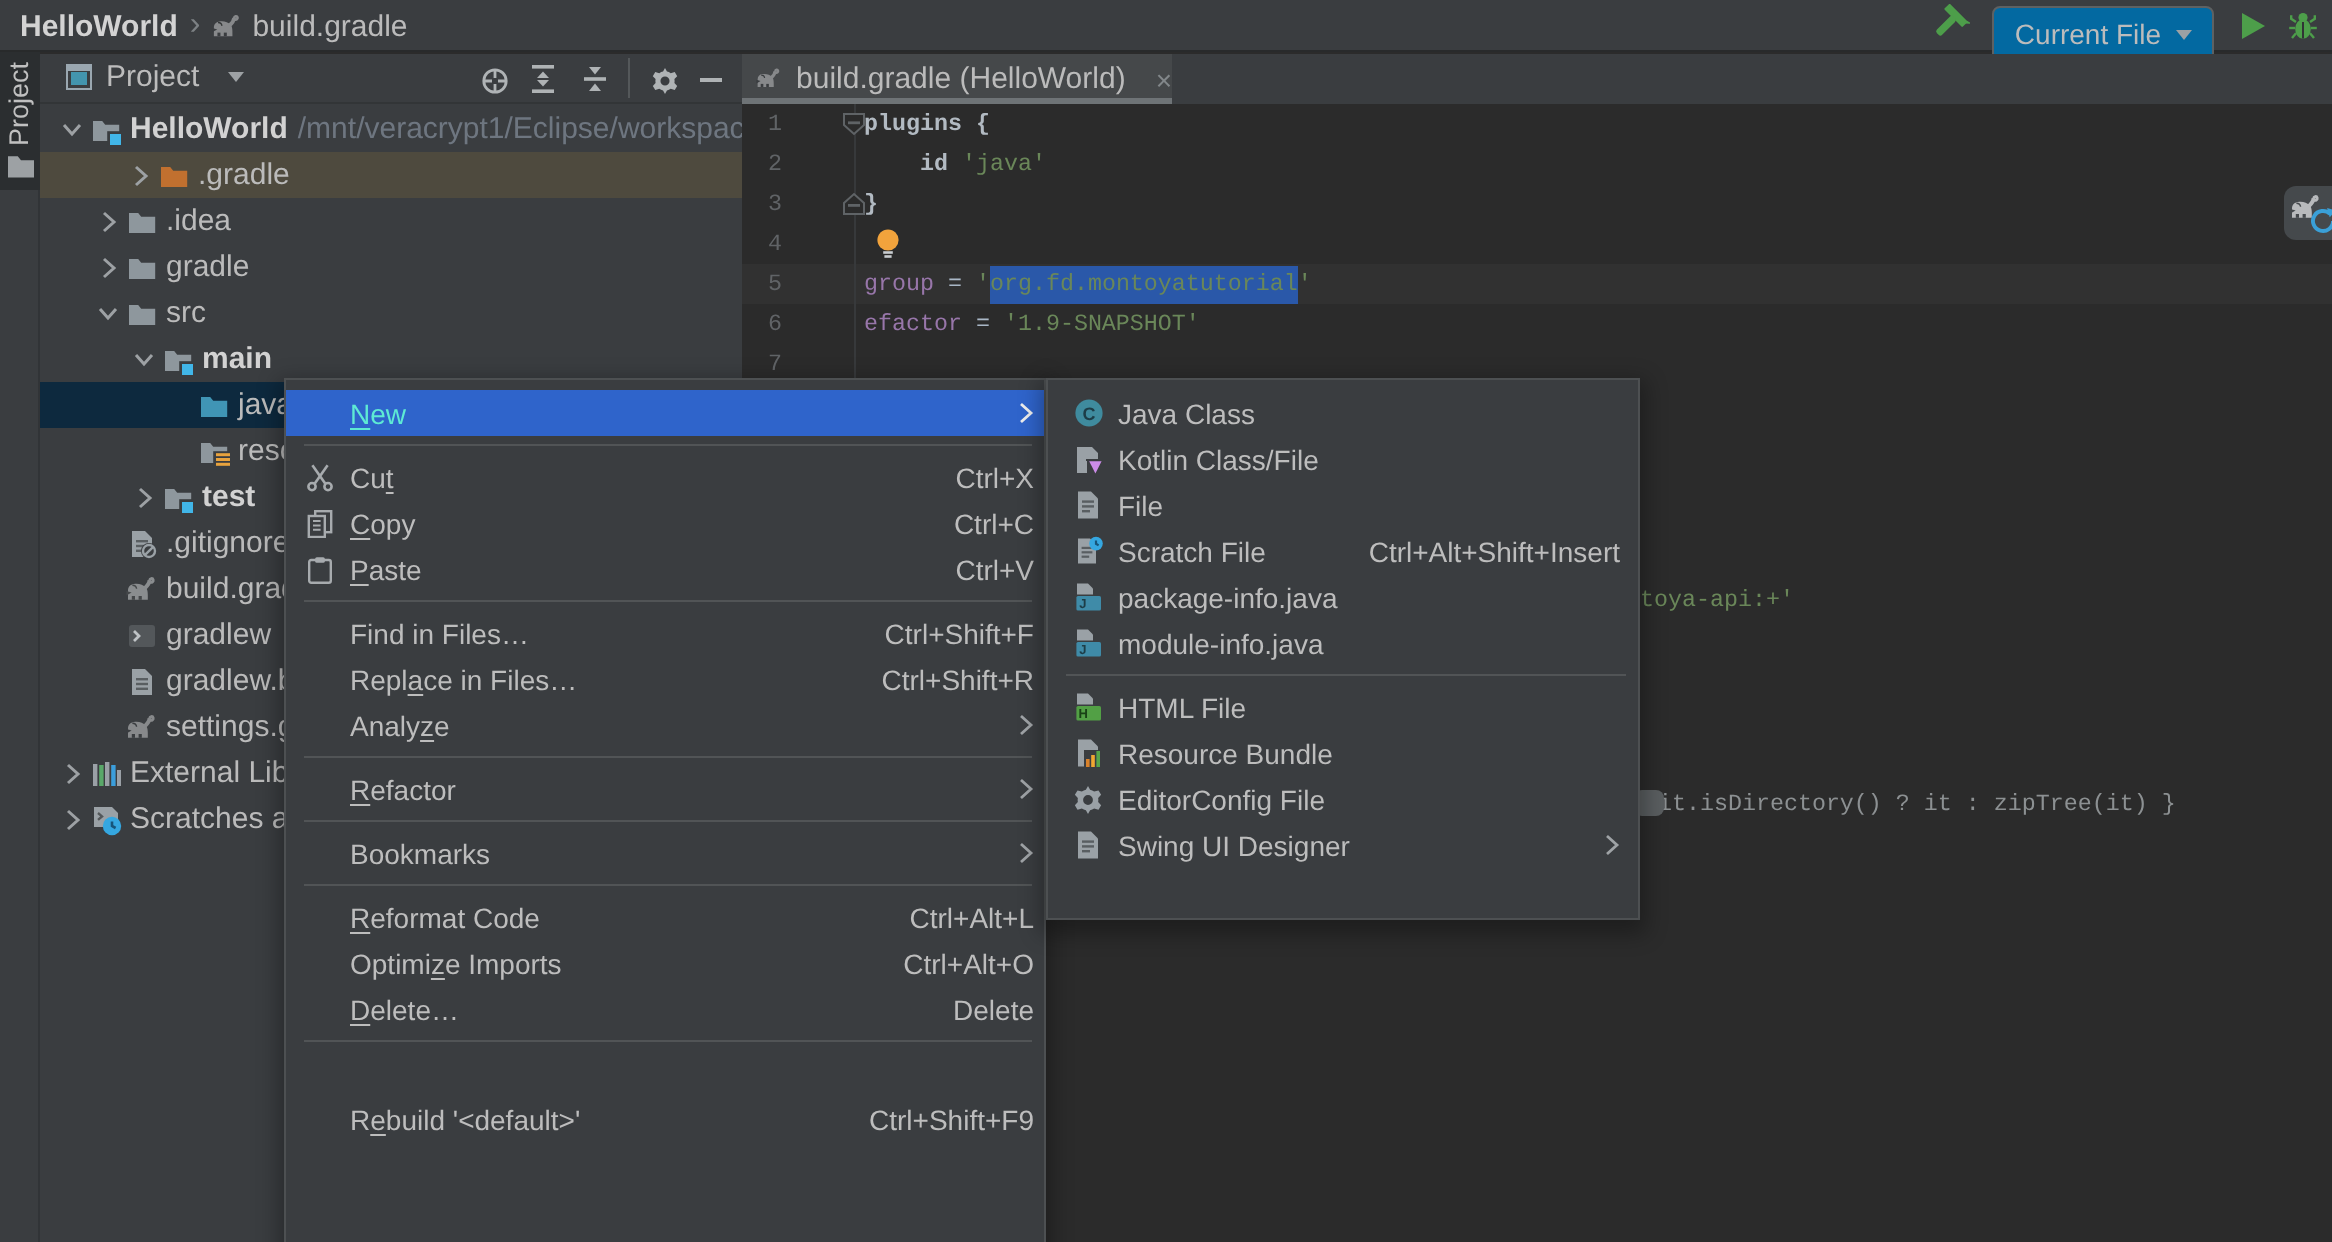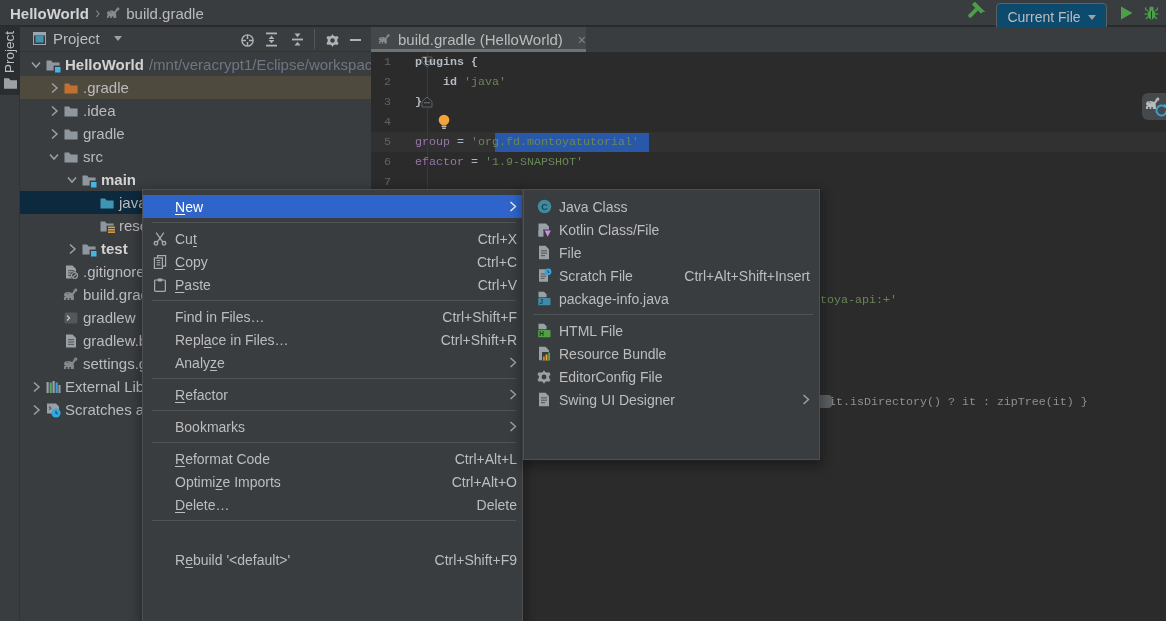--- a/index.html
+++ b/index.html
@@ -1,21 +1,21 @@
 <!DOCTYPE html>
 <html><head><meta charset="utf-8"><style>
 *{margin:0;padding:0;box-sizing:border-box}
 html,body{width:1166px;height:621px;overflow:hidden;background:#2b2b2b;font-family:"Liberation Sans",sans-serif;}
 .abs{position:absolute}
 
 #topbar{position:absolute;left:0;top:0;width:1166px;height:26px;background:#3a3d40;border-bottom:1px solid #282a2b}
 #crumbs{position:absolute;left:10px;top:0;height:26px;display:flex;align-items:center;color:#bbbbbb;font-size:15px}
 #crumbs b{color:#d3d3d3;font-weight:bold}
 #crumbs .sep{color:#7c8184;margin:0 6px;font-size:16px;line-height:16px}
-#combo{width:111px;height:28px;background:#0c4a6e;border:1px solid #5e6162;border-radius:4px;display:flex;align-items:center;justify-content:center;color:#bcbcbc;font-size:14px;gap:7px}
+#combo{width:111px;height:28px;background:#0369a1;border:1px solid #5e6162;border-radius:4px;display:flex;align-items:center;justify-content:center;color:#bcbcbc;font-size:14px;gap:7px}
 .caret{width:0;height:0;border-left:4px solid transparent;border-right:4px solid transparent;border-top:5px solid #9da1a4;display:inline-block}
 
 #strip{position:absolute;left:0;top:27px;width:20px;height:594px;background:#3a3d40;border-right:1px solid #313437}
 #striptab{position:absolute;left:0;top:26px;width:20px;height:69px;background:#2b2e30}
 #stripname{position:absolute;left:-20px;top:44px;width:60px;height:16px;color:#c0c0c0;font-size:13.5px;transform:rotate(-90deg);text-align:center;line-height:16px}
 
 #panel{position:absolute;left:20px;top:27px;width:351px;height:594px;background:#3a3d40}
 #phead{position:absolute;left:20px;top:27px;width:351px;height:25px;background:#3a3d40;border-bottom:1px solid #323537}
 #ptitle{position:absolute;left:33px;top:30px;display:flex;align-items:center;gap:7px;color:#bcbcbc;font-size:15px}
 .trow{position:absolute;left:20px;width:351px;height:23px;display:flex;align-items:center;color:#bbbbbb;font-size:15px;white-space:nowrap;overflow:hidden}
@@ -24,36 +24,36 @@
 .trow svg{flex:0 0 auto}
 .path{color:#6e7680;margin-left:5px}
 
 #editor{position:absolute;left:371px;top:27px;width:795px;height:594px;background:#2b2b2b}
 #tabbar{position:absolute;left:371px;top:27px;width:795px;height:25px;background:#3a3d40}
 #tab{position:absolute;left:371px;top:27px;width:215px;height:25px;background:#45484a;display:flex;align-items:center;padding-left:7px;gap:7px;color:#bbbbbb;font-size:15px;white-space:nowrap}
 #tabline{position:absolute;left:371px;top:49px;width:215px;height:3px;background:#6e7376}
 #curline{position:absolute;left:371px;top:132px;width:795px;height:20px;background:#313131}
 .lno{position:absolute;width:20px;text-align:right;color:#606366;font:11.67px "Liberation Mono",monospace;line-height:20px}
 #gutline{position:absolute;left:427px;top:52px;width:1px;height:569px;background:#37393b}
-.code{position:absolute;left:415px;height:20px;font:11.67px "Liberation Mono",monospace;line-height:20px;color:#a9b7c6;white-space:pre}
+.code{position:absolute;left:432px;height:20px;font:11.67px "Liberation Mono",monospace;line-height:20px;color:#a9b7c6;white-space:pre}
 .code b{font-weight:bold;color:#b2bac2}
 .str{color:#6a8759}
 .prop{color:#9876aa}
 .csel{}
 .gray{color:#8c9092}
 #foldbadge{position:absolute;left:817px;top:395px;width:15px;height:13px;background:#5a5e60;border-radius:4px}
 #gfloat{position:absolute;left:1142px;top:93px;width:30px;height:27px;border-radius:6px;background:#45494c}
 
 .menu{position:absolute;background:#3a3d40;border:1px solid #4d5052;box-shadow:0 4px 10px 3px rgba(0,0,0,0.3)}
 #mainmenu{left:142px;top:189px;width:381px;height:460px;padding-top:5px}
 #submenu{left:523px;top:189px;width:297px;height:271px;padding-top:5px}
 .mi{height:23px;display:flex;align-items:center;padding:0 5px 0 9px;color:#bdbdbd;font-size:14px;white-space:nowrap}
 .mi .ic{width:16px;height:16px;margin-right:7px;flex:0 0 16px;display:flex;align-items:center;justify-content:center}
 .mi .sc{margin-left:auto}
-.mi.hl{background:#2f64cb;color:#ffffff}
+.mi.hl{background:#2f64cb;color:#5eead4}
 .msep{height:9px;display:flex;align-items:center;padding:0 6px 0 9px}
 .msep div{height:1px;background:#515456;width:100%}
 #submenu .mi{padding:0 9px 0 12px}
 .arr{margin-left:auto;display:flex;align-items:center}
 u{text-decoration:underline;text-underline-offset:2px}
 </style></head>
 <body>
 
 <div id="topbar"></div>
 <div id="crumbs"><b>HelloWorld</b><span class="sep">›</span><svg width="15" height="15" viewBox="0 0 16 16" style="margin-right:5px">
@@ -139,21 +139,21 @@
       </svg>
       <svg width="16" height="16" viewBox="0 0 16 16">
         <path fill="#8e979d" d="M1.5 13.5 V3.5 h4.6 l1.5 1.9 h7 v8.1 z"></path>
         <rect x="8.6" y="8.6" width="7.4" height="7.4" fill="#3a3d40"></rect>
         <rect x="10" y="10" width="5.5" height="5.5" fill="#41b6e8"></rect>
       </svg>
       <span class="gap"></span>
       <b>HelloWorld</b>
       <span class="path">/mnt/veracrypt1/Eclipse/workspace/HelloWorld</span>
     </div>
-<div class="trow" style="top:76px;padding-left:25px;background:#4e4a3e"><svg width="18" height="12" viewBox="0 0 18 12">
+<div class="trow" style="top:76px;padding-left:41px;background:#4e4a3e"><svg width="18" height="12" viewBox="0 0 18 12">
         <path d="M7 1.5 L12 6 L7 10.5" stroke="#9da1a4" stroke-width="1.5" fill="none"></path>
       </svg><svg width="16" height="16" viewBox="0 0 16 16">
         <path fill="#c1702f" d="M1.5 13.5 V3.5 h4.6 l1.5 1.9 h7 v8.1 z"></path>
       </svg><span class="gap"></span>.gradle</div>
 <div class="trow" style="top:99px;padding-left:25px"><svg width="18" height="12" viewBox="0 0 18 12">
         <path d="M7 1.5 L12 6 L7 10.5" stroke="#9da1a4" stroke-width="1.5" fill="none"></path>
       </svg><svg width="16" height="16" viewBox="0 0 16 16">
         <path fill="#8e979d" d="M1.5 13.5 V3.5 h4.6 l1.5 1.9 h7 v8.1 z"></path>
       </svg><span class="gap"></span>.idea</div>
 <div class="trow" style="top:122px;padding-left:25px"><svg width="18" height="12" viewBox="0 0 18 12">
@@ -505,20 +505,30 @@
 <div class="mi">
       <span class="ic">
         <svg width="14" height="15" viewBox="0 0 14 15">
           <path fill="#9aa1a6" d="M1.5 0.7 h5.5 l2.5 2.5 v3 h-8 z"></path>
           <rect x="1.2" y="7" width="12.3" height="7.3" rx="0.8" fill="#3f8ba8"></rect>
           <text x="4.4" y="13.2" font-size="6.5" font-family="Liberation Sans" font-weight="bold" fill="#1d3d47" text-anchor="middle">J</text>
         </svg>
       </span>
       <span>package-info.java</span>
     </div>
+<div class="mi">
+      <span class="ic">
+        <svg width="14" height="15" viewBox="0 0 14 15">
+          <path fill="#9aa1a6" d="M1.5 0.7 h5.5 l2.5 2.5 v3 h-8 z"></path>
+          <rect x="1.2" y="7" width="12.3" height="7.3" rx="0.8" fill="#3f8ba8"></rect>
+          <text x="4.4" y="13.2" font-size="6.5" font-family="Liberation Sans" font-weight="bold" fill="#1d3d47" text-anchor="middle">J</text>
+        </svg>
+      </span>
+      <span>module-info.java</span>
+    </div>
 <div class="msep">
       <div></div>
     </div>
 <div class="mi">
       <span class="ic">
         <svg width="14" height="15" viewBox="0 0 14 15">
           <path fill="#9aa1a6" d="M1.5 0.7 h5.5 l2.5 2.5 v3 h-8 z"></path>
           <rect x="1.2" y="7" width="12.3" height="7.3" rx="0.8" fill="#52a045"></rect>
           <text x="4.6" y="13.2" font-size="6.5" font-family="Liberation Sans" font-weight="bold" fill="#194216" text-anchor="middle">H</text>
         </svg>

